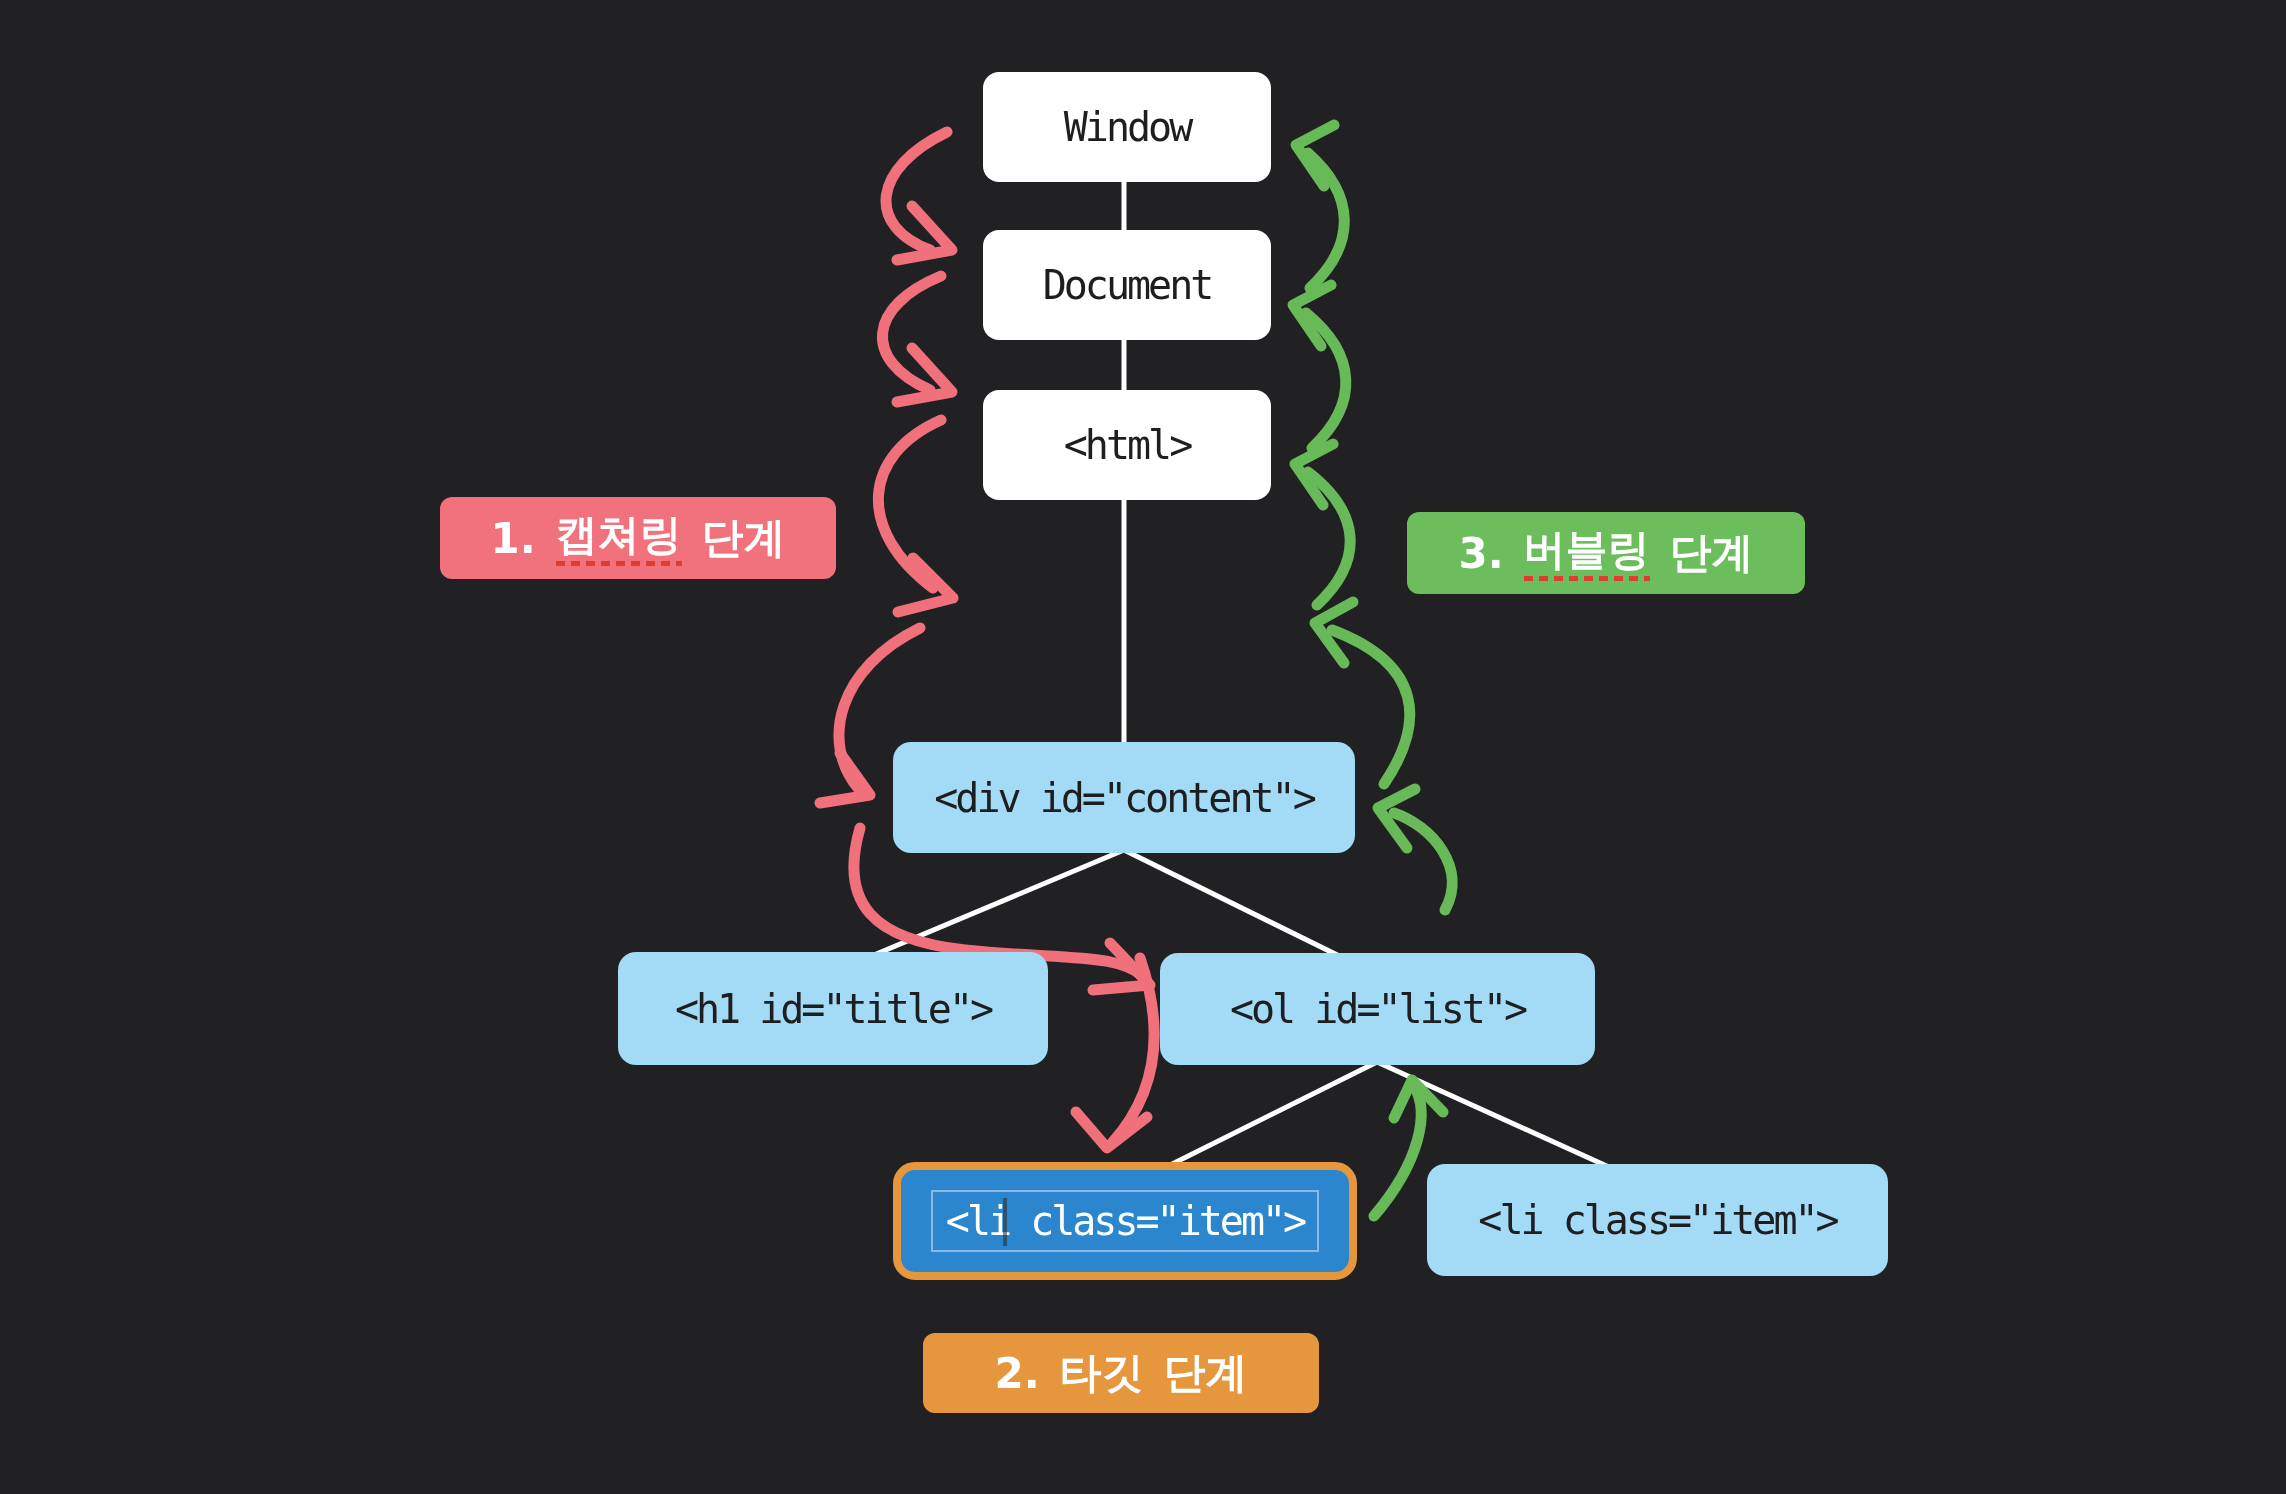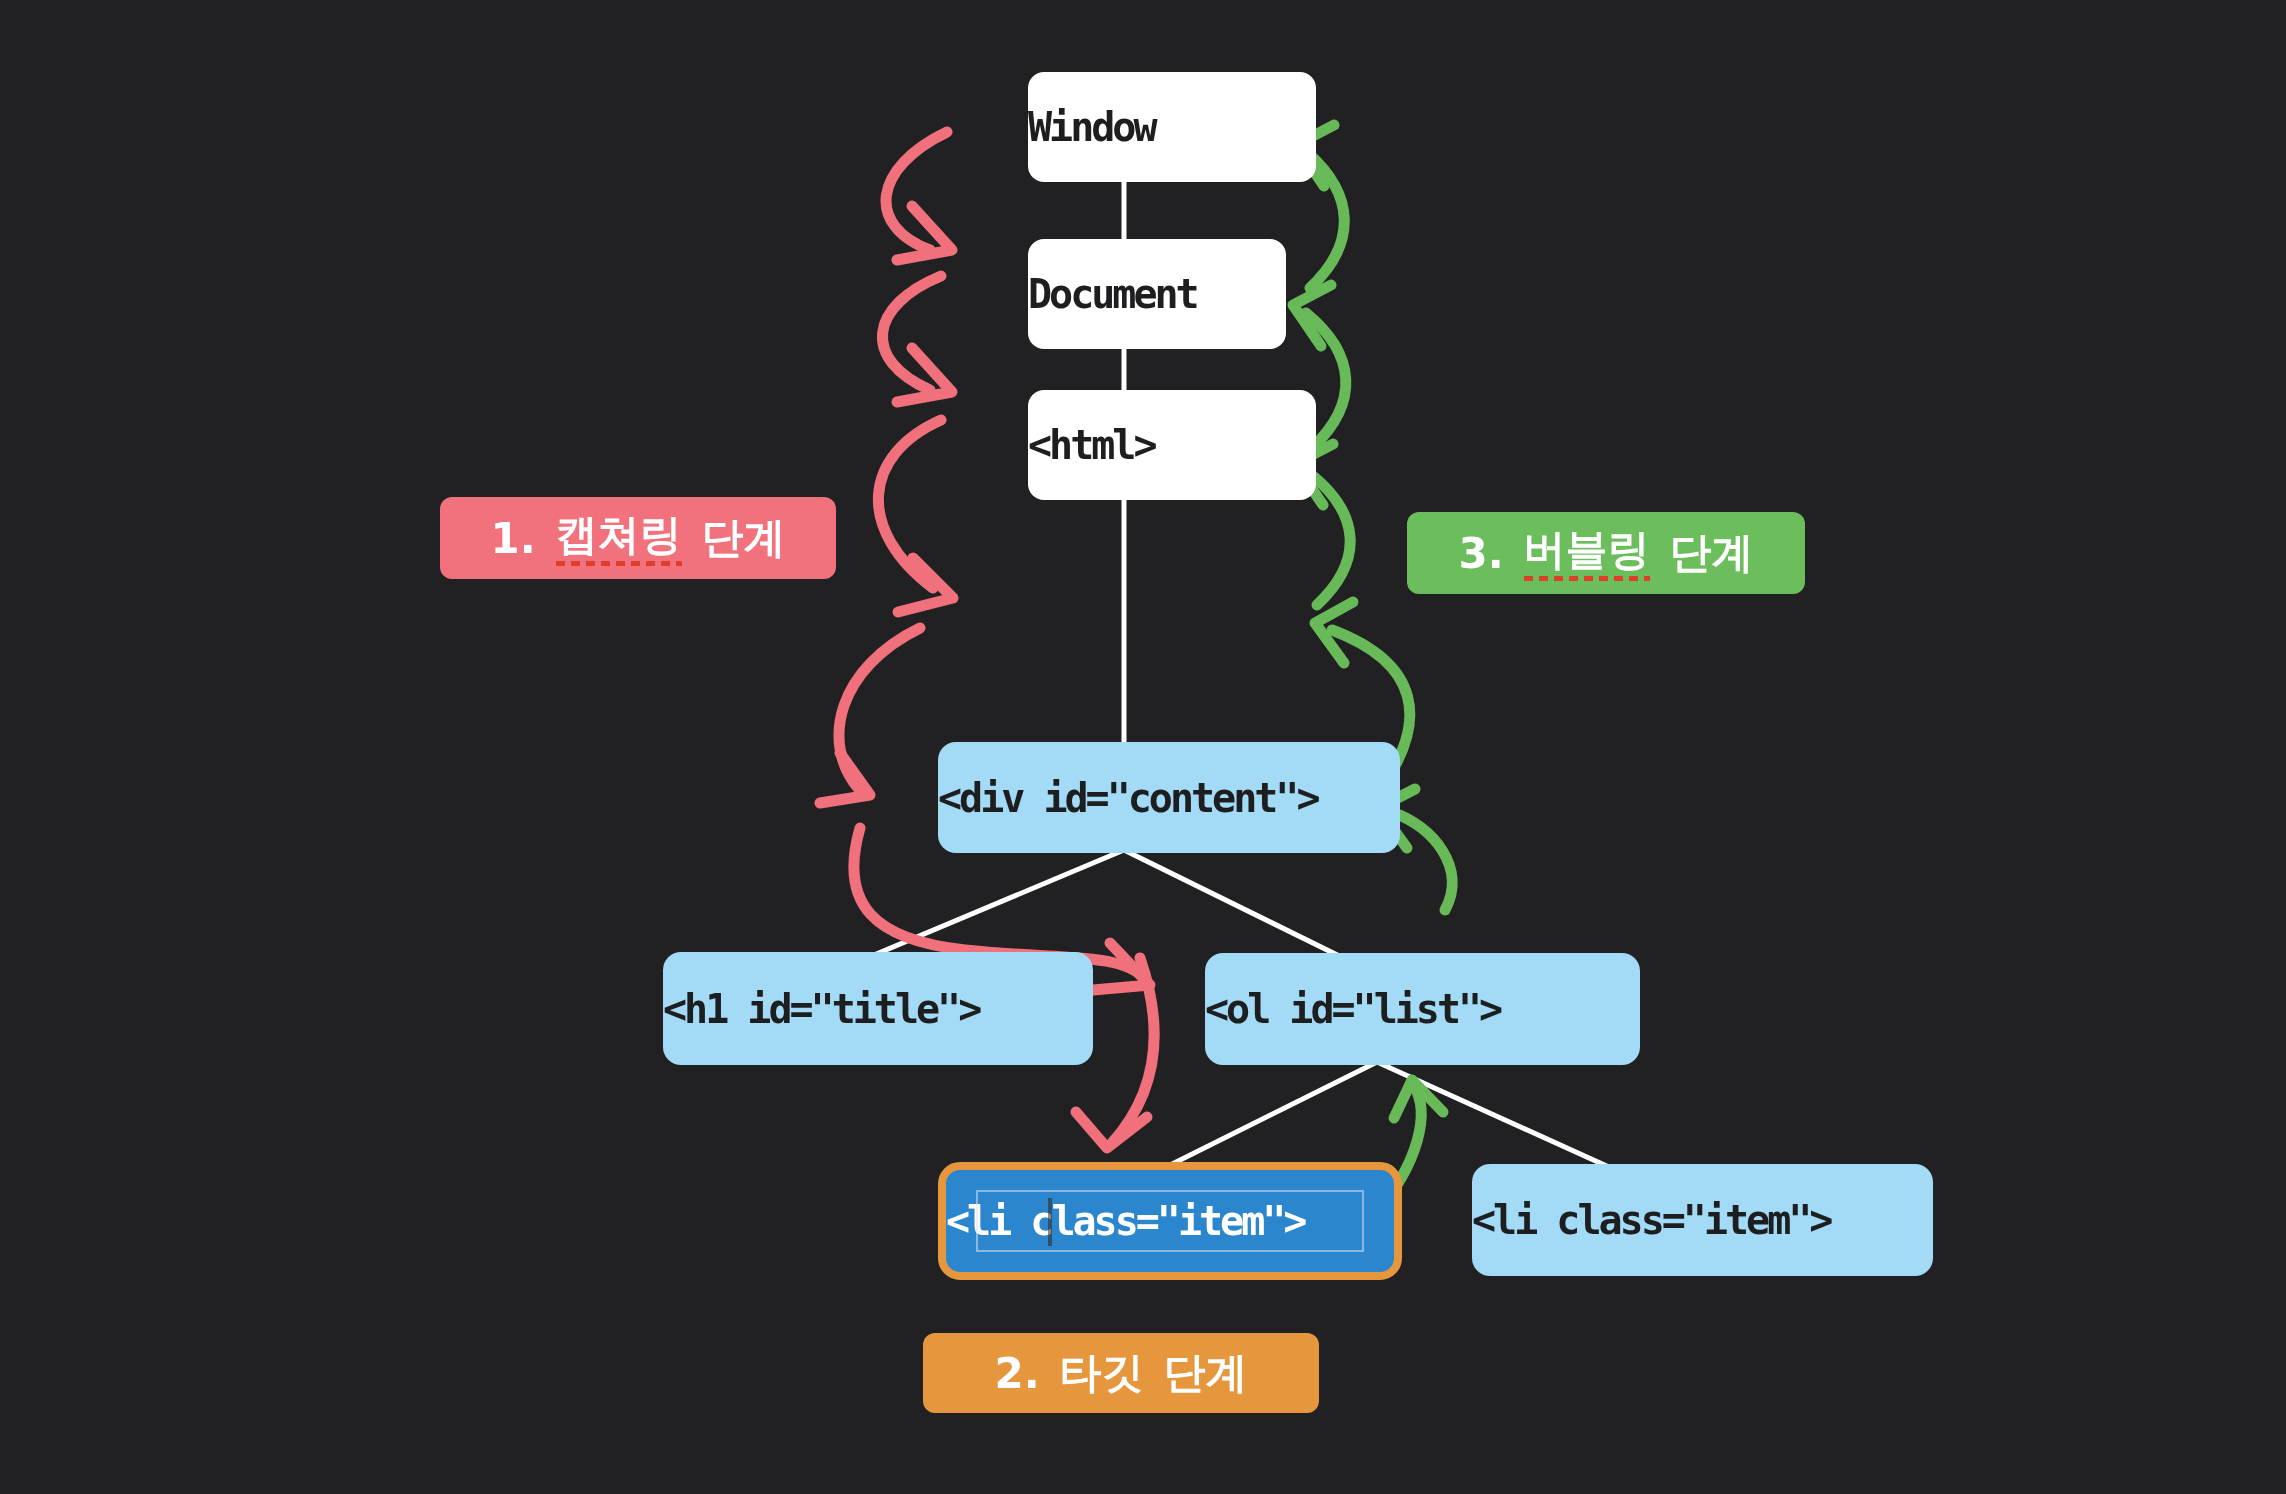--- a/index.html
+++ b/index.html
@@ -1,24 +1,24 @@
 <!DOCTYPE html>
 <html><head>
 <meta charset="utf-8">
 <style>
   html,body{margin:0;padding:0;background:#212123;}
   .stage{position:relative;width:2286px;height:1494px;background:#212123;overflow:hidden;
          font-family:"DejaVu Sans",sans-serif;}
   .layer{position:absolute;left:0;top:0;width:2286px;height:1494px;}
 
   
-  .node{position:absolute;display:flex;align-items:center;
+  .node{position:absolute;display:flex;align-items:center;justify-content:center;
         box-sizing:border-box;
-        font-family:"DejaVu Sans Mono",monospace;font-weight:700;font-size:40px;
-        letter-spacing:-3px;color:#1d1e20;white-space:pre;margin-left:45px;}
+        font-family:"DejaVu Sans Mono",monospace;font-weight:400;font-size:40px;
+        letter-spacing:-3px;color:#1d1e20;white-space:pre;}
   .node.white{background:#ffffff;border-radius:16px;}
   .node.blue{background:#a3daf6;border-radius:18px;}
   .node.target{background:#2b86ce;border:8px solid #e6973e;border-radius:22px;color:#ffffff;}
   .selection-rect{position:absolute;left:30px;right:30px;top:20px;bottom:20px;
         border:2px solid rgba(215,228,238,0.55);}
   .caret{position:absolute;left:102px;top:28px;width:4px;height:48px;background:rgba(45,40,35,0.55);}
 
   
   .phase{position:absolute;display:flex;align-items:center;justify-content:center;
          border-radius:12px;color:#ffffff;font-weight:700;font-size:42px;white-space:pre;}
@@ -79,21 +79,21 @@
       <path class="bub" d="M1331,285 L1293,305 L1321,346"></path>
       <path class="bub" d="M1310,288 C1358,243 1354,194 1308,153"></path>
       <path class="bub" d="M1334,125 L1296,145 L1324,186"></path>
     </g>
   </svg>
 
   <div class="node white" style="left:983px;top:72px;width:288px;height:110px;">
     <span>Window</span>
   </div>
 
-  <div class="node white" style="left:983px;top:239px;width:258px;height:110px;">
+  <div class="node white" style="left:983px;top:230px;width:288px;height:110px;">
     <span>Document</span>
   </div>
 
   <div class="node white" style="left:983px;top:390px;width:288px;height:110px;">
     <span>&lt;html&gt;</span>
   </div>
 
 
   <div class="node blue" style="left:893px;top:742px;width:462px;height:111px;">
     <span>&lt;div id="content"&gt;</span>

